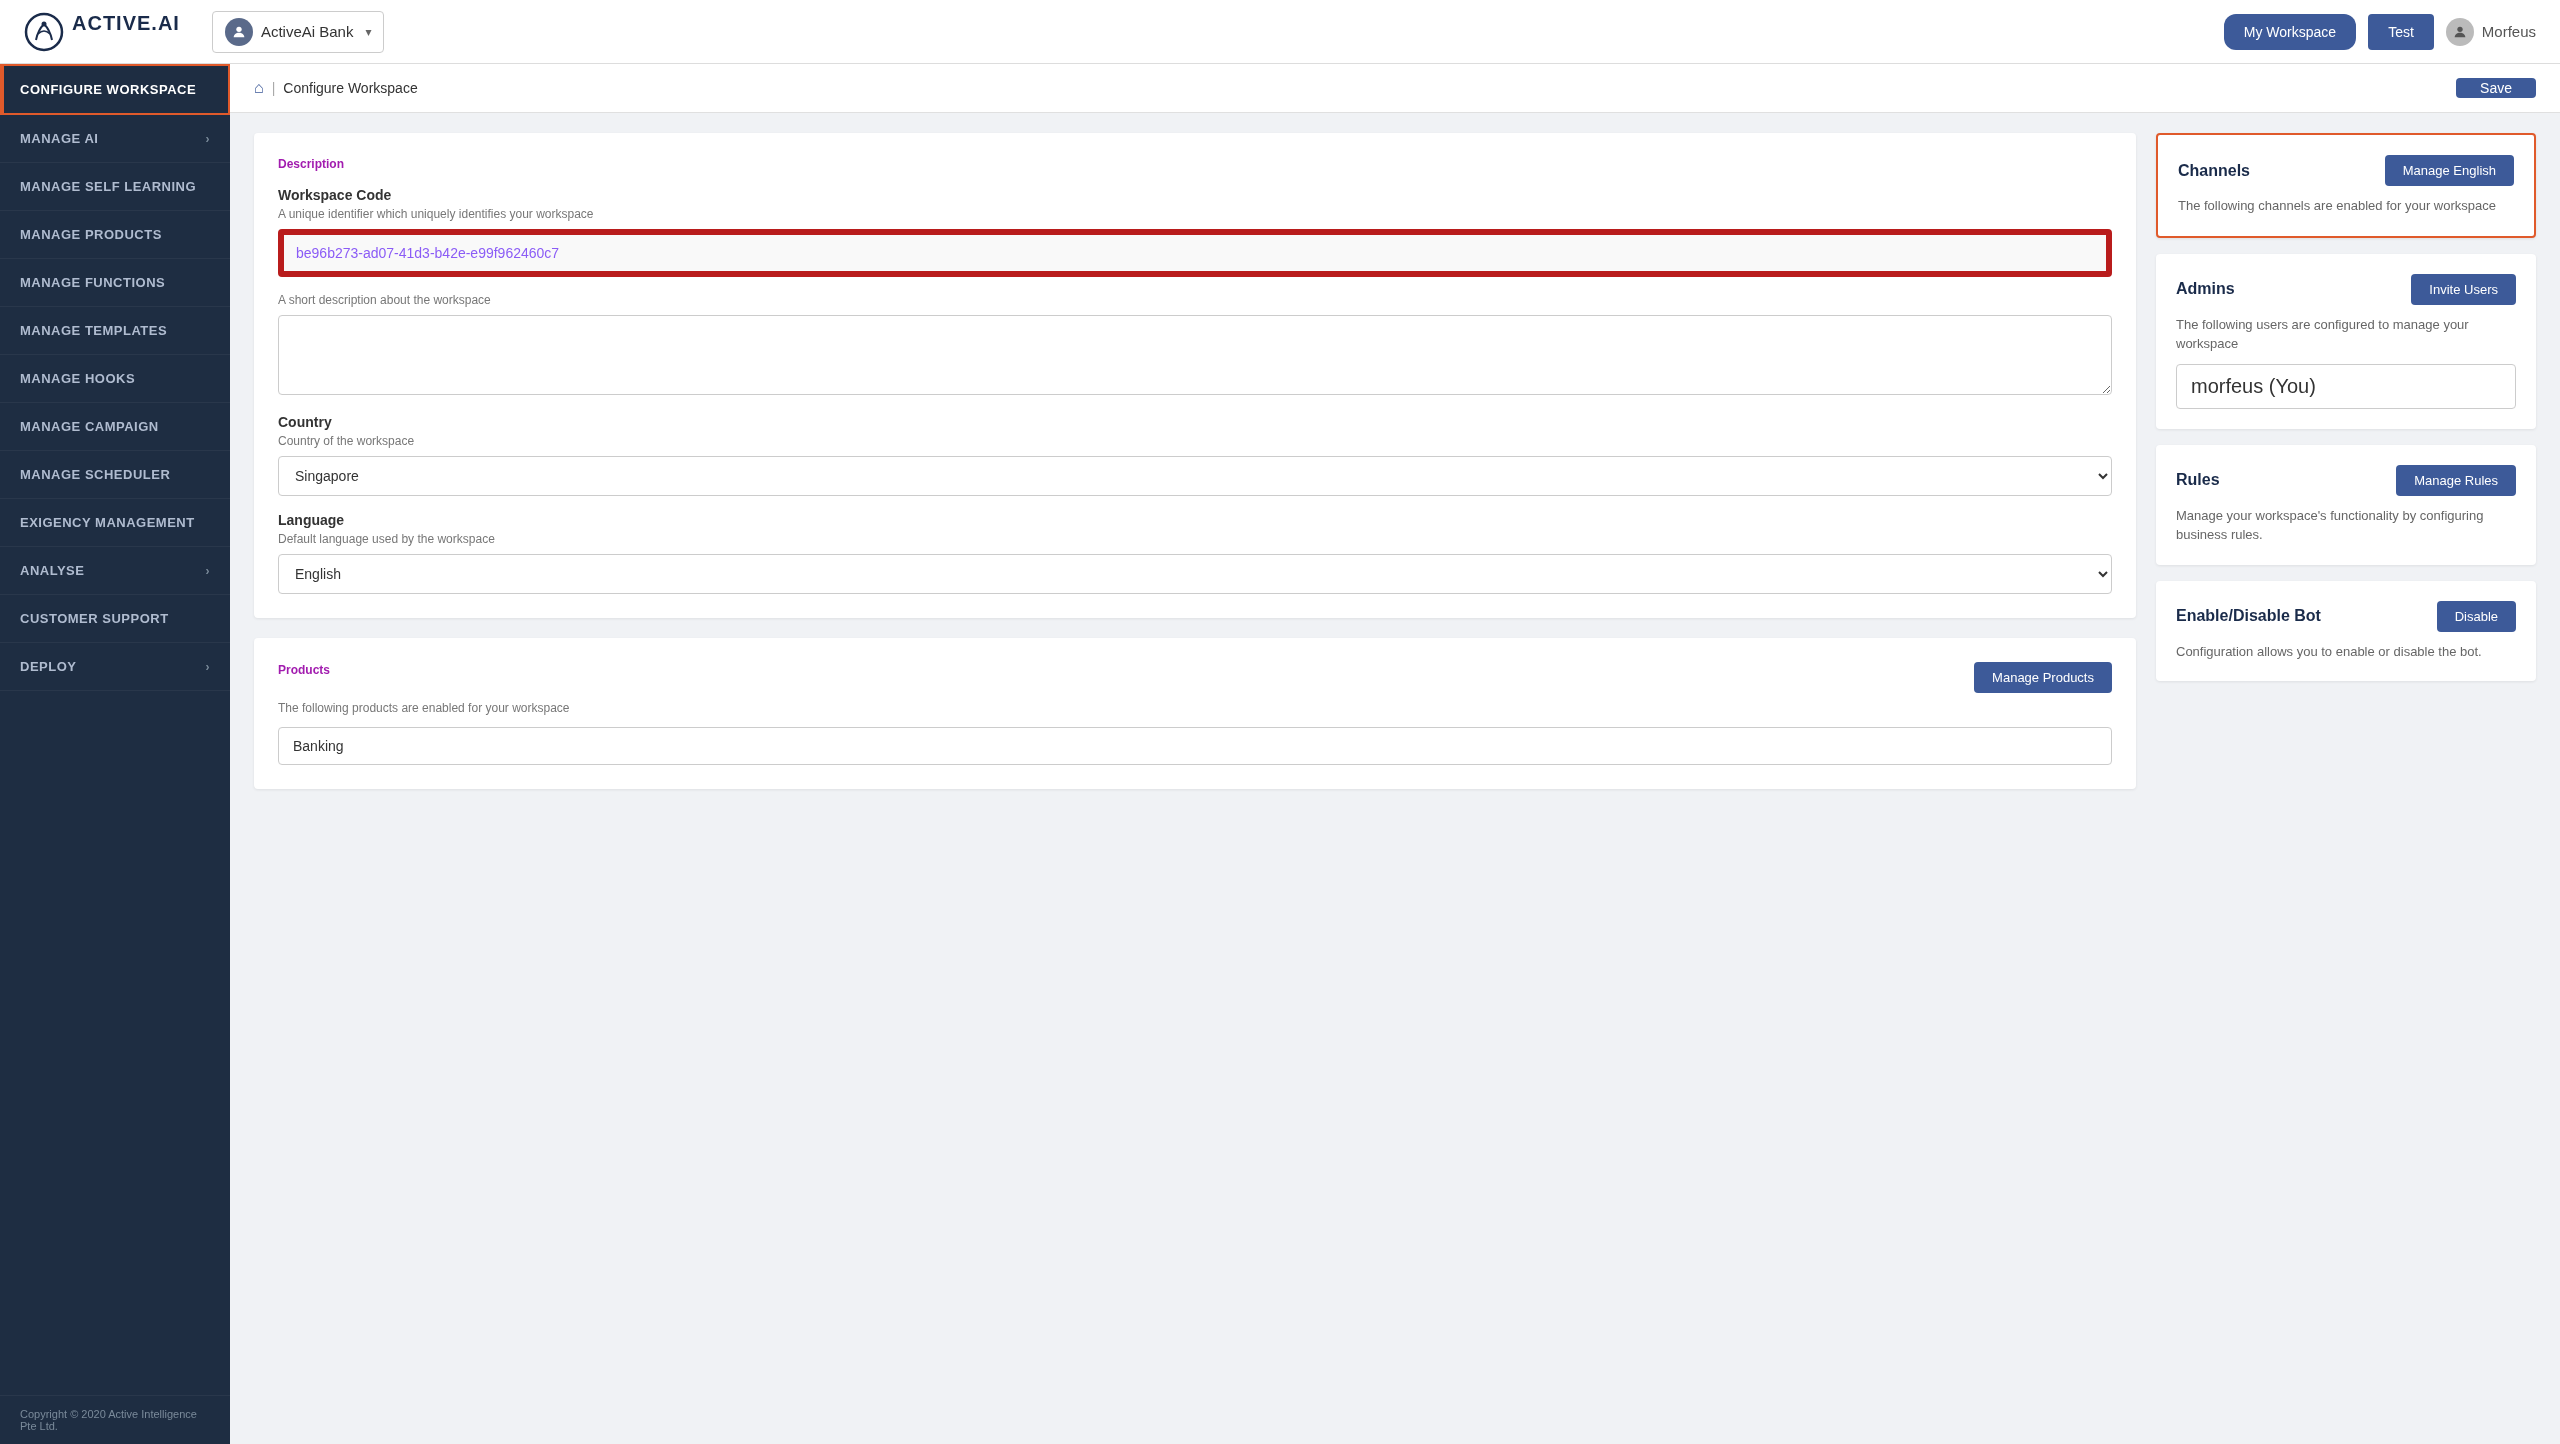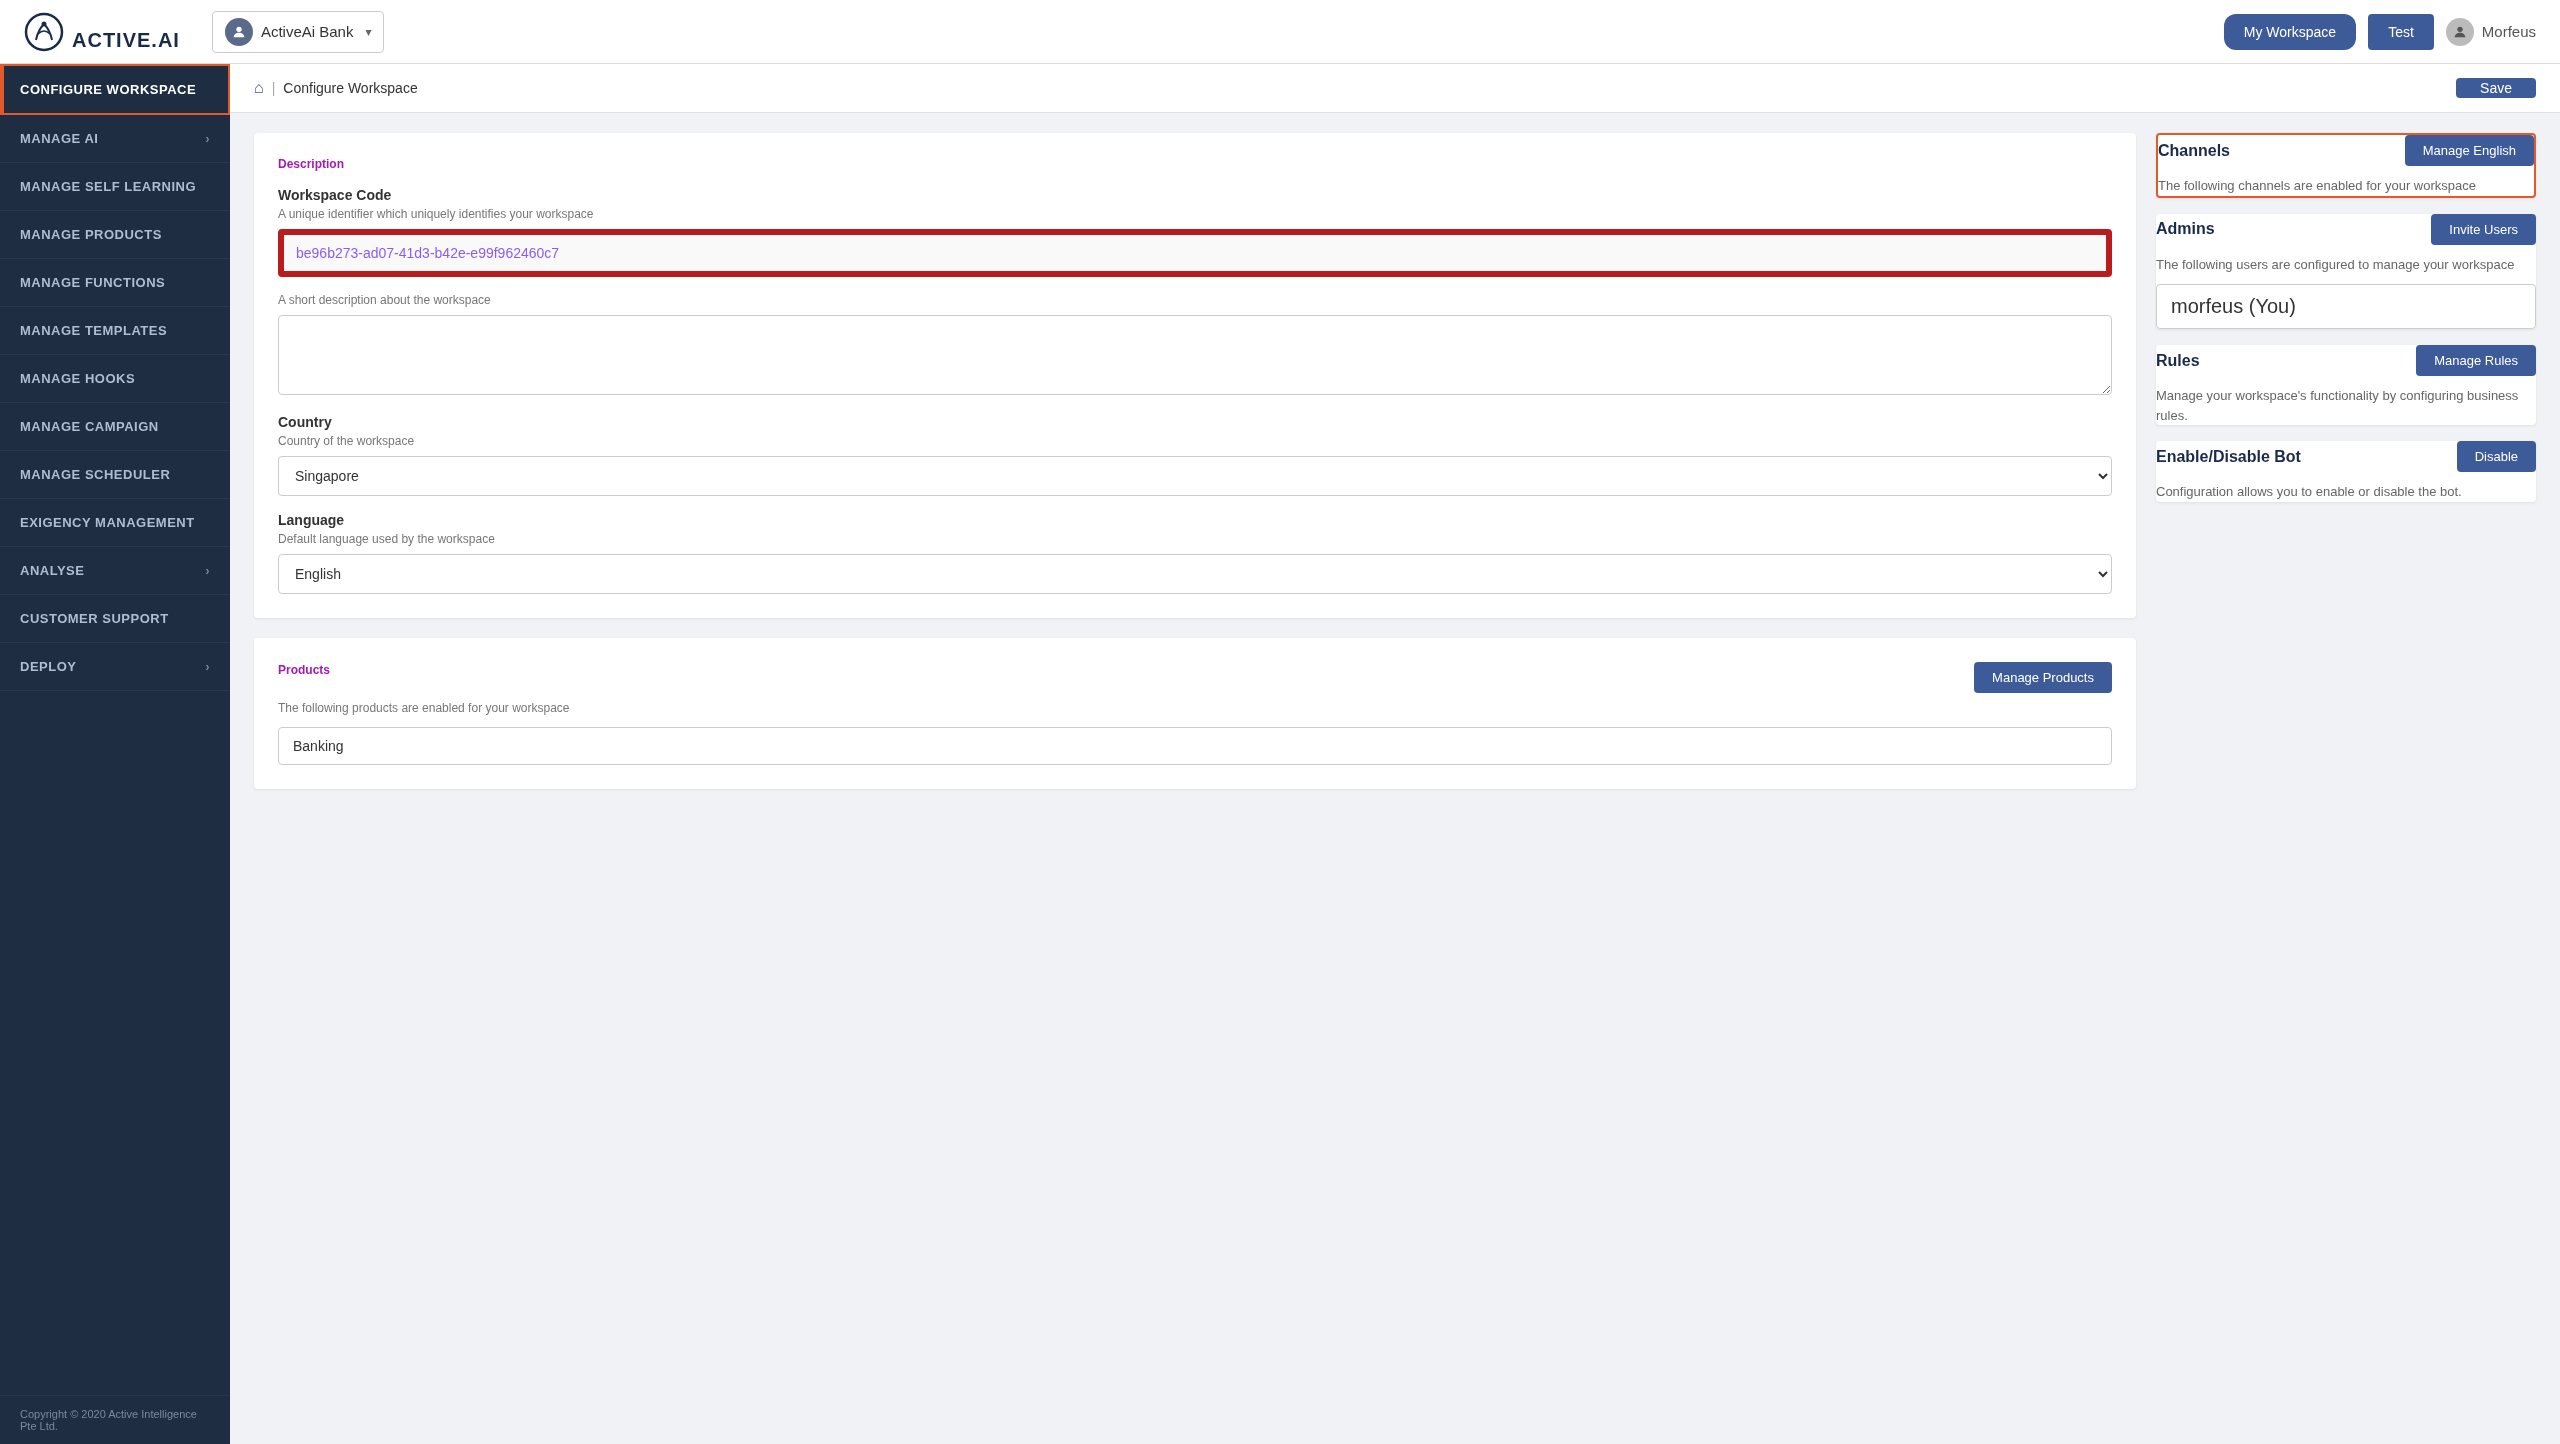--- a/index.html
+++ b/index.html
@@ -11,21 +11,21 @@
       display: flex;
       align-items: center;
       padding: 0 24px;
       height: 64px;
       border-bottom: 1px solid #ddd;
       position: relative;
       z-index: 10;
     }
     .logo-area {
       display: flex;
-      align-items: flex-end;
+      align-items: flex-start;
       gap: 8px;
       flex: 0 0 auto;
     }
     .logo-icon {
       width: 40px;
       height: 40px;
     }
     .logo-text {
       font-size: 20px;
       font-weight: 700;
@@ -303,20 +303,21 @@
 
     
     .right-panel {
       display: flex;
       flex-direction: column;
       gap: 16px;
     }
     .panel-card {
       background: #fff;
       border-radius: 4px;
+      padding: 20px;
       box-shadow: 0 1px 3px rgba(0,0,0,0.08);
     }
     .panel-card.channels-card {
       border: 2px solid #e05a2b;
     }
     .panel-card-header {
       display: flex;
       align-items: center;
       justify-content: space-between;
       margin-bottom: 10px;

